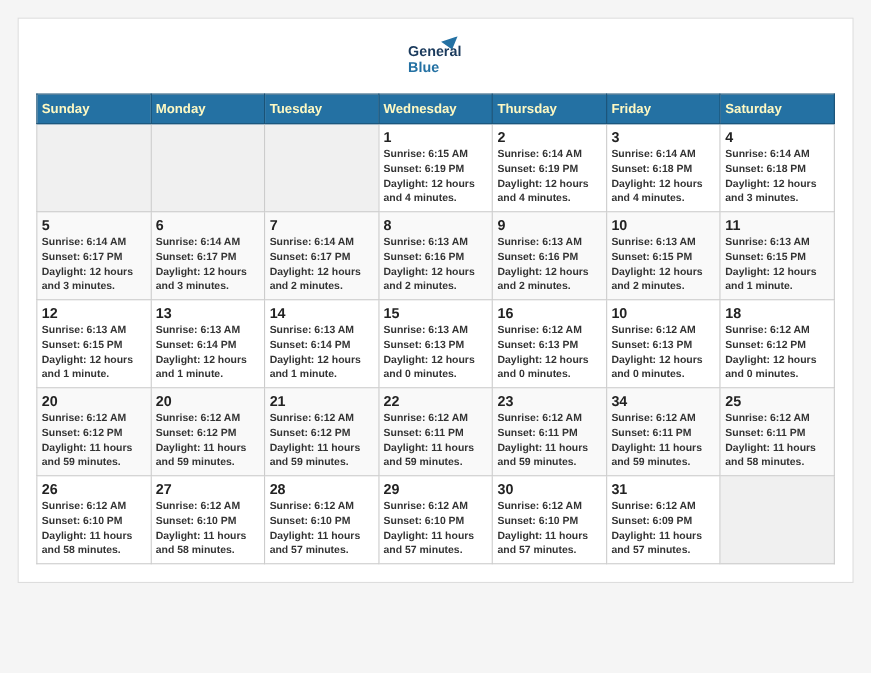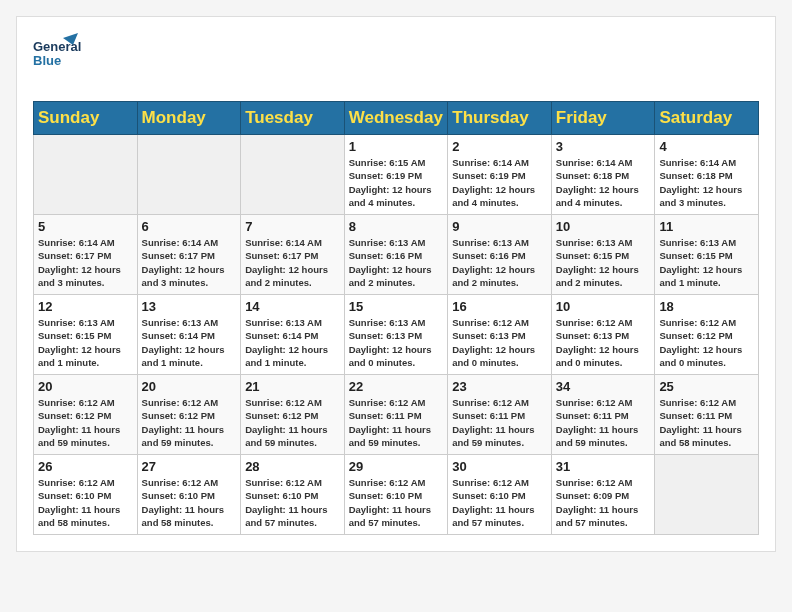--- a/index.html
+++ b/index.html
@@ -12,23 +12,23 @@
     }
     .container {
       background: #fff;
       border: 1px solid #ddd;
       padding: 16px;
       width: 760px;
       margin: 0 auto;
     }
     .header {
       display: flex;
-      justify-content: flex-start;
+      justify-content: center;
       align-items: flex-start;
-      margin-bottom: 28px;
+      margin-bottom: 12px;
     }
     .logo {
       display: flex;
       align-items: center;
     }
     .title-block {
       text-align: right;
     }
     .month-title {
       font-size: 32px;
@@ -39,24 +39,24 @@
       font-size: 14px;
       color: #555;
     }
     table {
       width: 100%;
       border-collapse: collapse;
       font-size: 11px;
     }
     thead tr th {
       background: #2471a3;
-      color: #fde047;
+      color: #fef9c3;
       padding: 6px 4px;
       text-align: left;
-      font-size: 17px;
+      font-size: 12px;
       font-weight: bold;
       border: 1px solid #1a5276;
     }
     tbody tr td {
       border: 1px solid #ccc;
       vertical-align: top;
       padding: 4px;
       width: calc(100% / 7);
       height: 80px;
       background: #fff;

